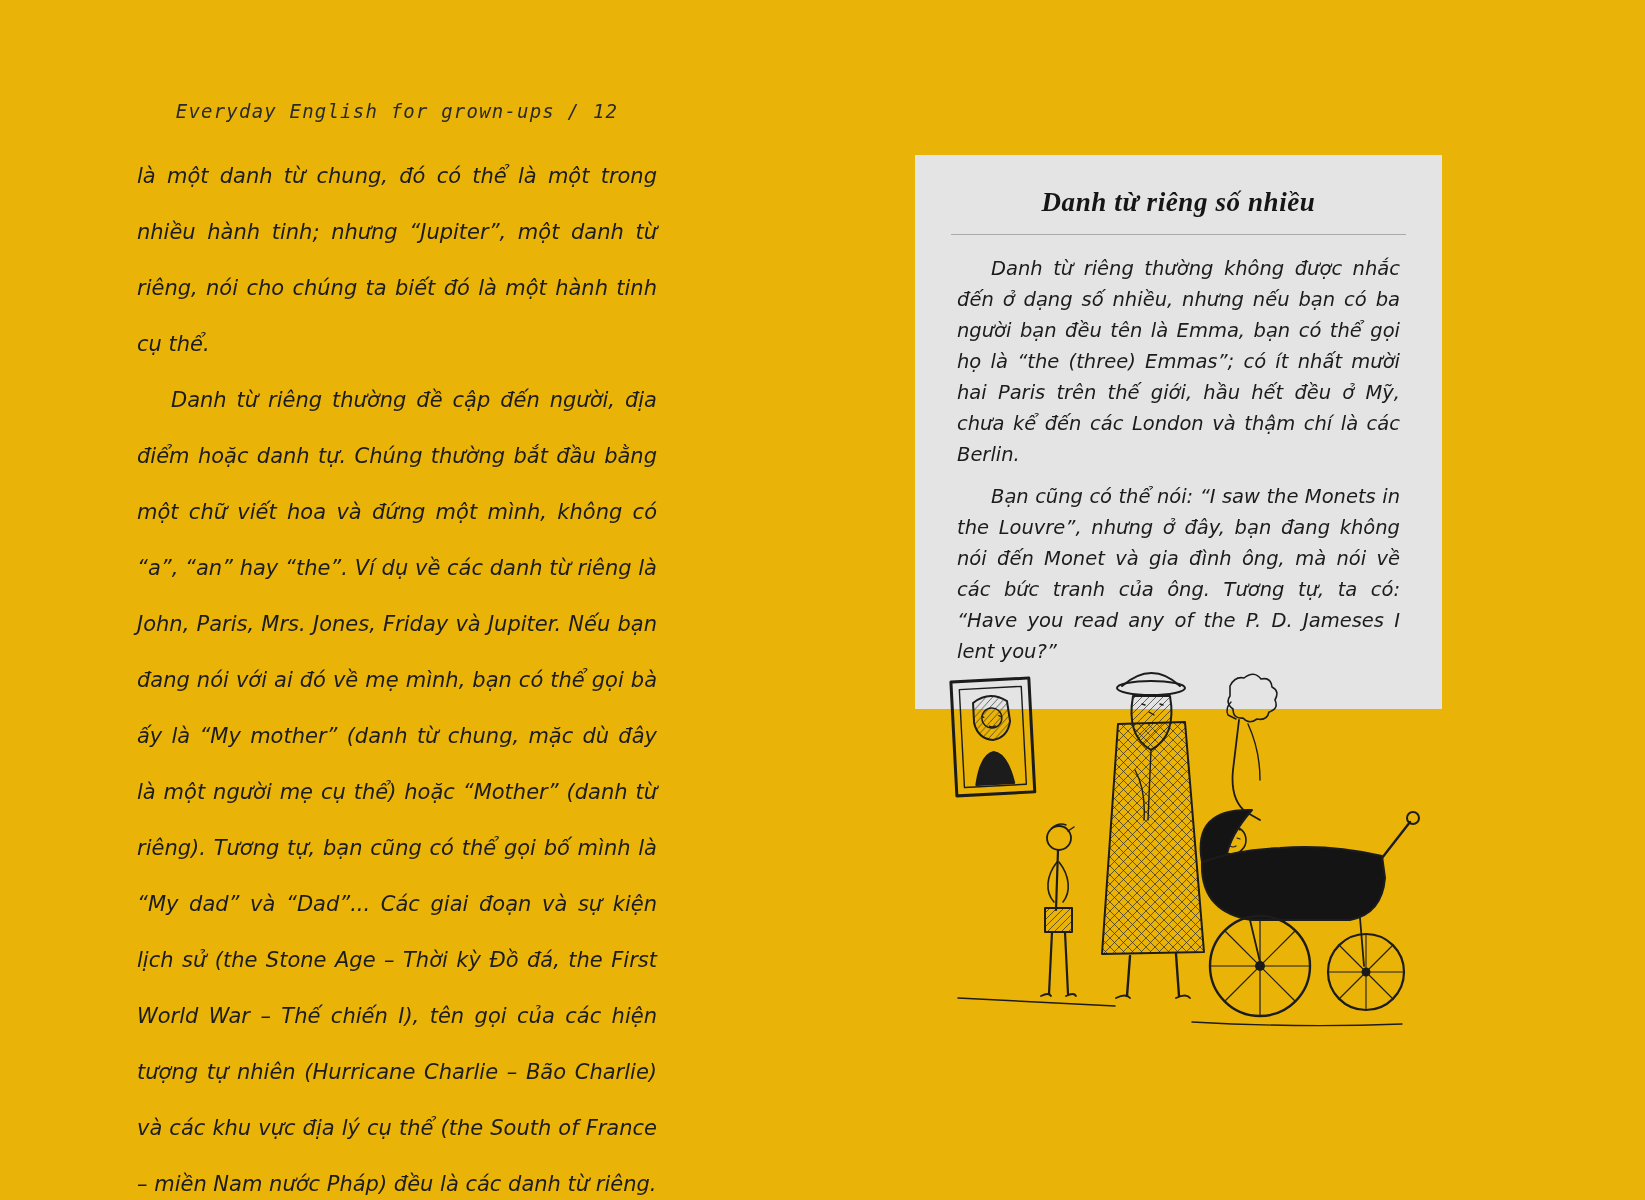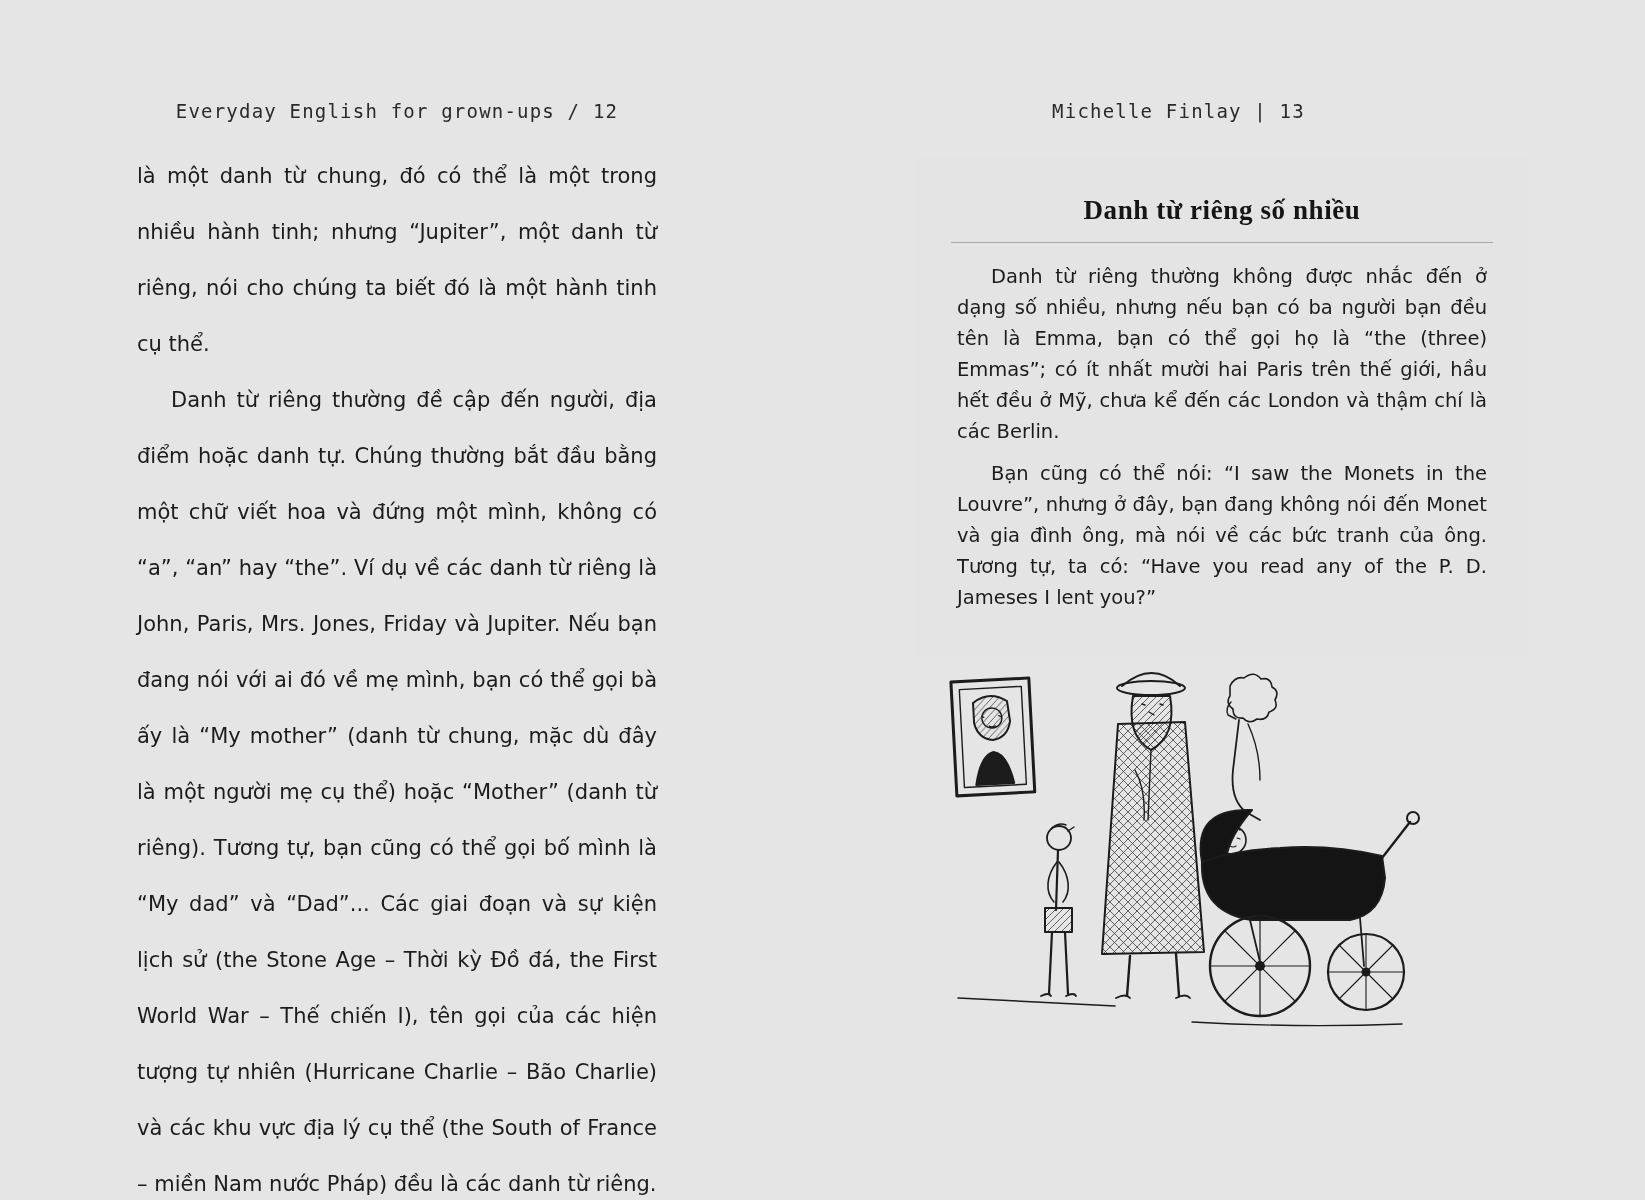--- a/index.html
+++ b/index.html
@@ -1,43 +1,43 @@
 <!DOCTYPE html>
 <html><head>
 <meta charset="utf-8">
 <style>
   html,body{margin:0;padding:0;}
   body{
     width:1645px;height:1200px;background:#ffffff;
     font-family:"DejaVu Sans","Liberation Sans",sans-serif;
     color:#1f1f1f;overflow:hidden;
   }
-  .spread{position:relative;width:1645px;height:1200px;background:#e5e5e5;}
+  .spread{position:relative;width:1645px;height:1200px;background:#eab308;font-style:italic;}
 
   
   .running-header{
     position:absolute;top:100px;font-size:19px;letter-spacing:1.2px;
     color:#2a2a2a;text-align:center;white-space:nowrap;
     font-family:"DejaVu Sans Mono","Liberation Mono",monospace;
   }
   .running-header.left{left:137px;width:520px;}
   .running-header.right{left:915px;width:527px;}
 
   
   .left-body{
     position:absolute;left:137px;top:148px;width:520px;
     font-size:21px;line-height:56px;text-align:justify;color:#1c1c1c;
   }
   .left-body p{margin:0;}
   .left-body p + p{text-indent:34px;}
 
   
   .callout-box{
-    position:absolute;left:915px;top:155px;width:614px;box-sizing:border-box;
-    background:#e4e4e4;padding:36px 34px 34px 34px;
+    position:absolute;left:915px;top:155px;width:527px;box-sizing:border-box;
+    background:#e4e4e4;padding:28px 34px 34px 34px;
   }
   .callout-title{
     font-family:"Liberation Serif","DejaVu Serif",serif;
     font-size:27px;font-weight:700;letter-spacing:0.6px;
     text-align:center;color:#151515;margin:4px 0 0 0;
   }
   .callout-rule{
     border:none;border-top:1px solid #a9a9a9;margin:16px 2px 18px 2px;
   }
   .callout-box p{
@@ -51,21 +51,20 @@
     position:absolute;left:930px;top:650px;width:490px;height:400px;
   }
   .illustration svg{width:100%;height:100%;}
 </style>
 </head>
 <body>
 
 <div class="spread">
 
   <div class="running-header left">Everyday English for grown-ups / 12</div>
-  <div class="running-header right">Michelle Finlay | 13</div>
 
   <div class="left-body">
     <p>là một danh từ chung, đó có thể là một trong nhiều hành tinh; nhưng “Jupiter”, một danh từ riêng, nói cho chúng ta biết đó là một hành tinh cụ thể.</p>
     <p>Danh từ riêng thường đề cập đến người, địa điểm hoặc danh tự. Chúng thường bắt đầu bằng một chữ viết hoa và đứng một mình, không có “a”, “an” hay “the”. Ví dụ về các danh từ riêng là John, Paris, Mrs. Jones, Friday và Jupiter. Nếu bạn đang nói với ai đó về mẹ mình, bạn có thể gọi bà ấy là “My mother” (danh từ chung, mặc dù đây là một người mẹ cụ thể) hoặc “Mother” (danh từ riêng). Tương tự, bạn cũng có thể gọi bố mình là “My dad” và “Dad”... Các giai đoạn và sự kiện lịch sử (the Stone Age – Thời kỳ Đồ đá, the First World War – Thế chiến I), tên gọi của các hiện tượng tự nhiên (Hurricane Charlie – Bão Charlie) và các khu vực địa lý cụ thể (the South of France – miền Nam nước Pháp) đều là các danh từ riêng.</p>
   </div>
 
   <div class="callout-box">
     <h2 class="callout-title">Danh từ riêng số nhiều</h2>
     <hr class="callout-rule">
     <p>Danh từ riêng thường không được nhắc đến ở dạng số nhiều, nhưng nếu bạn có ba người bạn đều tên là Emma, bạn có thể gọi họ là “the (three) Emmas”; có ít nhất mười hai Paris trên thế giới, hầu hết đều ở Mỹ, chưa kể đến các London và thậm chí là các Berlin.</p>

